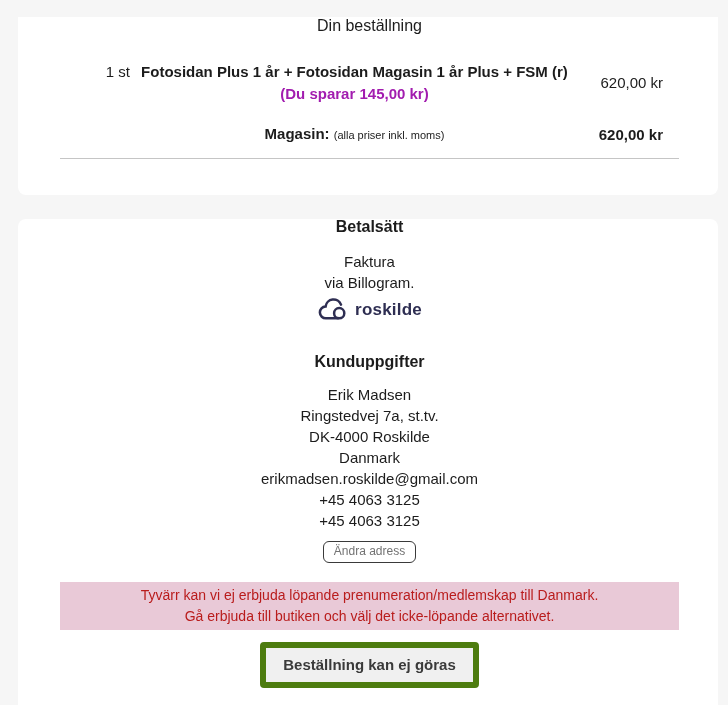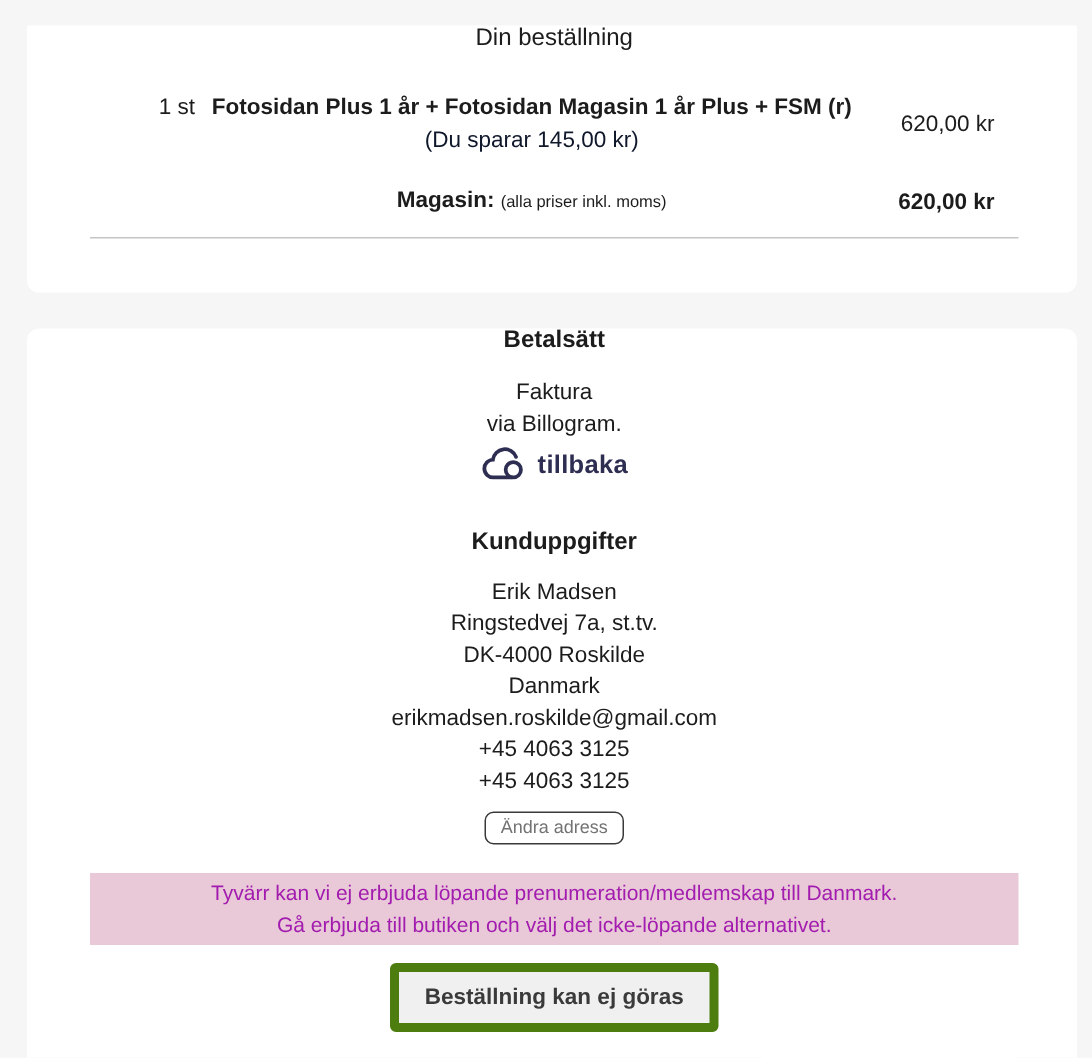--- a/index.html
+++ b/index.html
@@ -62,22 +62,22 @@
   .col-price {
     width: 100px;
     flex: 0 0 auto;
     text-align: right;
     padding-right: 16px;
     box-sizing: border-box;
     align-self: center;
   }
   .product-name { font-weight: bold; }
   .product-savings {
-    font-weight: normal;
-    color: #0f172a;
+    font-weight: bold;
+    color: #a21caf;
   }
   .total-row {
     display: flex;
     margin-top: 20px;
     font-size: 15px;
     line-height: 18px;
     align-items: baseline;
   }
   .total-label { font-weight: bold; }
   .total-note { font-size: 11px; }
@@ -127,21 +127,21 @@
     border-radius: 6px;
     padding: 3px 10px 4px 10px;
     cursor: pointer;
   }
   .warning-box {
     margin-top: 19px;
     background: #e9c9d7;
     padding: 3px 0;
     font-size: 14px;
     line-height: 21px;
-    color: #a21caf;
+    color: #b91c1c;
     text-align: center;
   }
   .submit-btn {
     margin-top: 12px;
     display: inline-block;
     font-family: "Liberation Sans", sans-serif;
     font-size: 15px;
     font-weight: bold;
     color: #3a3a3a;
     background: #f0f0f0;
@@ -187,21 +187,21 @@
     <div>via Billogram.</div>
   </div>
 
   <div class="billogram-logo">
     <span>
       <svg width="32" height="24" viewBox="0 0 32 24" fill="none">
         <path d="M21 20.3 H9 A5.9 5.9 0 0 1 8.6 8.5 A8 8 0 0 1 24 6.6" stroke="#2e2e52" stroke-width="2.5" stroke-linecap="round" fill="none"></path>
         <circle cx="22.2" cy="15.2" r="5.1" stroke="#2e2e52" stroke-width="2.5" fill="none"></circle>
       </svg>
     </span>
-    <span class="billogram-text">tillbaka</span>
+    <span class="billogram-text">roskilde</span>
   </div>
 
   <div class="section-heading heading-customer">Kunduppgifter</div>
 
   <div class="customer-address">
     <div>Erik Madsen</div>
     <div>Ringstedvej 7a, st.tv.</div>
     <div>DK-4000 Roskilde</div>
     <div>Danmark</div>
     <div>erikmadsen.roskilde@gmail.com</div>

